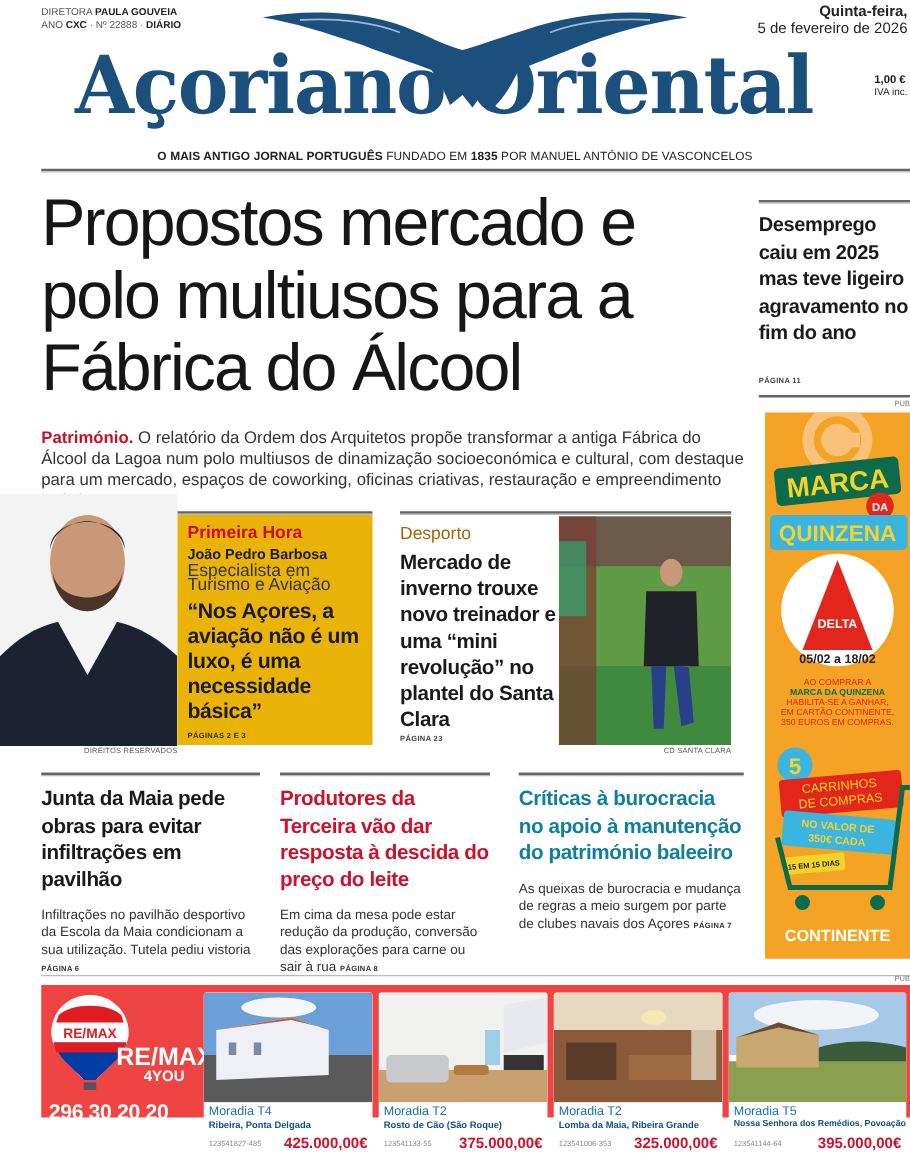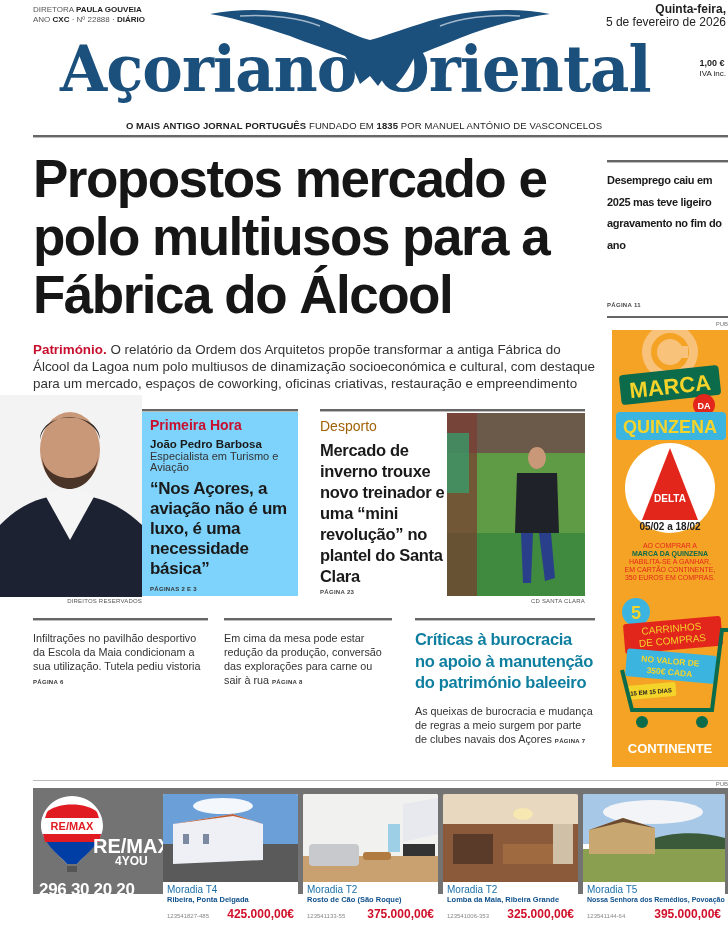--- a/index.html
+++ b/index.html
@@ -12,59 +12,59 @@
 .date{right:2px;top:3px;text-align:right;font-size:12px;line-height:13px;color:#222}
 .date .wd{font-weight:bold}
 .logo{left:60px;top:28px;width:640px;height:82px}
 .logo-text{font-family:"DejaVu Serif",serif;font-weight:bold;font-size:64px;color:#1b4f7c;letter-spacing:-1px;line-height:82px;white-space:nowrap;transform:scaleX(0.95);transform-origin:left}
 .eagle{left:210px;top:6px;width:340px;height:82px}
 .price{right:2px;top:58px;font-size:8px;line-height:10px}
 .price b{font-size:9px}
 .tagline{left:0;width:728px;top:120px;text-align:center;font-size:9.5px;color:#222;letter-spacing:0.1px}
 .rule{height:3px;border-top:2px solid #666;border-bottom:1px solid #bbb}
 
-.headline{left:33px;top:150px;width:560px;font-size:53px;line-height:58px;font-weight:bold;letter-spacing:-1.5px;color:#161616}
+.headline{left:33px;top:150px;width:560px;font-size:53px;line-height:58px;font-weight:normal;letter-spacing:-1.5px;color:#161616}
 .lede{left:33px;top:341px;width:565px;font-size:13.4px;line-height:17px;color:#333}
 .lede .kick{color:#c8102e;font-weight:bold}
 .pg{font-size:6px;font-weight:bold;text-transform:uppercase;letter-spacing:0.3px}
 
 .side-rule{left:607px;top:160px;width:121px}
-.side-head{left:607px;top:170px;width:121px;font-size:11px;line-height:21.5px;font-weight:bold;color:#1a1a1a;letter-spacing:-0.3px}
+.side-head{left:607px;top:170px;width:121px;font-size:16px;line-height:21.5px;font-weight:bold;color:#1a1a1a;letter-spacing:-0.3px}
 .side-pg{left:607px;top:302px;font-size:6px;color:#444}
 
 .pub{font-size:6px;color:#777;text-align:right}
 .ad{left:612px;top:330px;width:116px;height:437px;background:#f5a325;overflow:hidden}
 
 .photo-man{left:0;top:395px;width:142px;height:202px;overflow:hidden}
 .credit{font-size:6px;color:#555;text-transform:uppercase;letter-spacing:0.2px}
-.yellow{left:142px;top:412px;width:156px;height:184px;background:#7dd3fc;padding:4px 8px}
+.yellow{left:142px;top:412px;width:156px;height:184px;background:#eab308;padding:4px 8px}
 .yel-rule{left:142px;top:409px;width:156px}
 .yel-kick{color:#c8102e;font-weight:bold;font-size:14px;line-height:18px}
 .yel-name{font-weight:bold;font-size:11.5px;line-height:13px;margin-top:4px}
-.yel-role{font-size:11px;line-height:11px;color:#333}
+.yel-role{font-size:14px;line-height:11px;color:#333}
 .yel-quote{font-weight:bold;font-size:17px;line-height:20px;margin-top:6px;letter-spacing:-0.3px}
 .yel-pg{margin-top:7px;color:#333}
 
 .desp-rule{left:320px;top:409px;width:265px}
 .desp-kick{left:320px;top:418px;color:#a16207;font-weight:normal;font-size:14px}
 .desp-head{left:320px;top:440px;width:125px;font-weight:bold;font-size:16.5px;line-height:21px;letter-spacing:-0.3px}
 .desp-pg{left:320px;top:589px;color:#444}
 .photo-sport{left:447px;top:413px;width:138px;height:183px;overflow:hidden}
 .credit-sport{left:447px;top:598px;width:138px;text-align:right}
 .credit-man{left:0;top:598px;width:142px;text-align:right}
 
 .col-rule{height:3px;border-top:2px solid #666;border-bottom:1px solid #bbb}
 .col{top:618px}
 .col-head{font-weight:bold;font-size:16.5px;line-height:21.5px;letter-spacing:-0.3px;margin-top:8px}
 .col-text{font-size:10.8px;line-height:14px;color:#333;margin-top:10px}
 .red{color:#d0102a}
 .teal{color:#0f7fa0}
 
 .bottom-rule{left:33px;top:780px;width:695px;border-top:1px solid #bbb}
-.remax{left:33px;top:788px;width:695px;height:106px;background:#737373}
+.remax{left:33px;top:788px;width:695px;height:106px;background:#ef4444}
 .listing{position:absolute;top:6px;height:129px;background:#fff;border-radius:2px;overflow:hidden}
 .listing .img{height:88px;position:relative;overflow:hidden}
 .listing .info{padding:2px 4px;position:relative;height:41px}
 .l-type{color:#1a6fa8;font-size:10px;line-height:11px}
 .l-loc{color:#0e4f8a;font-weight:bold;font-size:7.5px;line-height:10px;white-space:nowrap}
 .l-ref{color:#888;font-size:6px;position:absolute;left:4px;bottom:4px}
 .l-price{color:#d0102a;font-weight:bold;font-size:12px;position:absolute;right:4px;bottom:2px}
 </style>
 </head>
 <body>
@@ -189,24 +189,26 @@
     <ellipse cx="90" cy="45" rx="9" ry="11" fill="#c99878"></ellipse>
     <path d="M70 60 L110 60 L112 120 L68 120 Z" fill="#1f2228"></path>
     <path d="M74 120 L86 120 L84 170 L76 170 Z" fill="#2a3f8a"></path>
     <path d="M92 120 L104 120 L108 165 L98 168 Z" fill="#2a3f8a"></path>
   </svg>
 </div>
 <div class="abs credit credit-sport">CD SANTA CLARA</div>
 
 <div class="abs col" style="left:33px;width:175px">
   <div class="col-rule"></div>
+  <div class="col-head">Junta da Maia pede obras para evitar infiltrações em pavilhão</div>
   <div class="col-text"><span>Infiltrações no pavilhão desportivo da Escola da Maia condicionam a sua utilização. Tutela pediu vistoria </span><span class="pg">PÁGINA 6</span></div>
 </div>
 <div class="abs col" style="left:224px;width:168px">
   <div class="col-rule"></div>
+  <div class="col-head red">Produtores da Terceira vão dar resposta à descida do preço do leite</div>
   <div class="col-text"><span>Em cima da mesa pode estar redução da produção, conversão das explorações para carne ou sair à rua </span><span class="pg">PÁGINA 8</span></div>
 </div>
 <div class="abs col" style="left:415px;width:180px">
   <div class="col-rule"></div>
   <div class="col-head teal">Críticas à burocracia no apoio à manutenção do património baleeiro</div>
   <div class="col-text"><span>As queixas de burocracia e mudança de regras a meio surgem por parte de clubes navais dos Açores </span><span class="pg">PÁGINA 7</span></div>
 </div>
 
 <div class="abs bottom-rule"></div>
 <div class="abs pub" style="left:690px;top:781px;width:38px">PUB</div>

